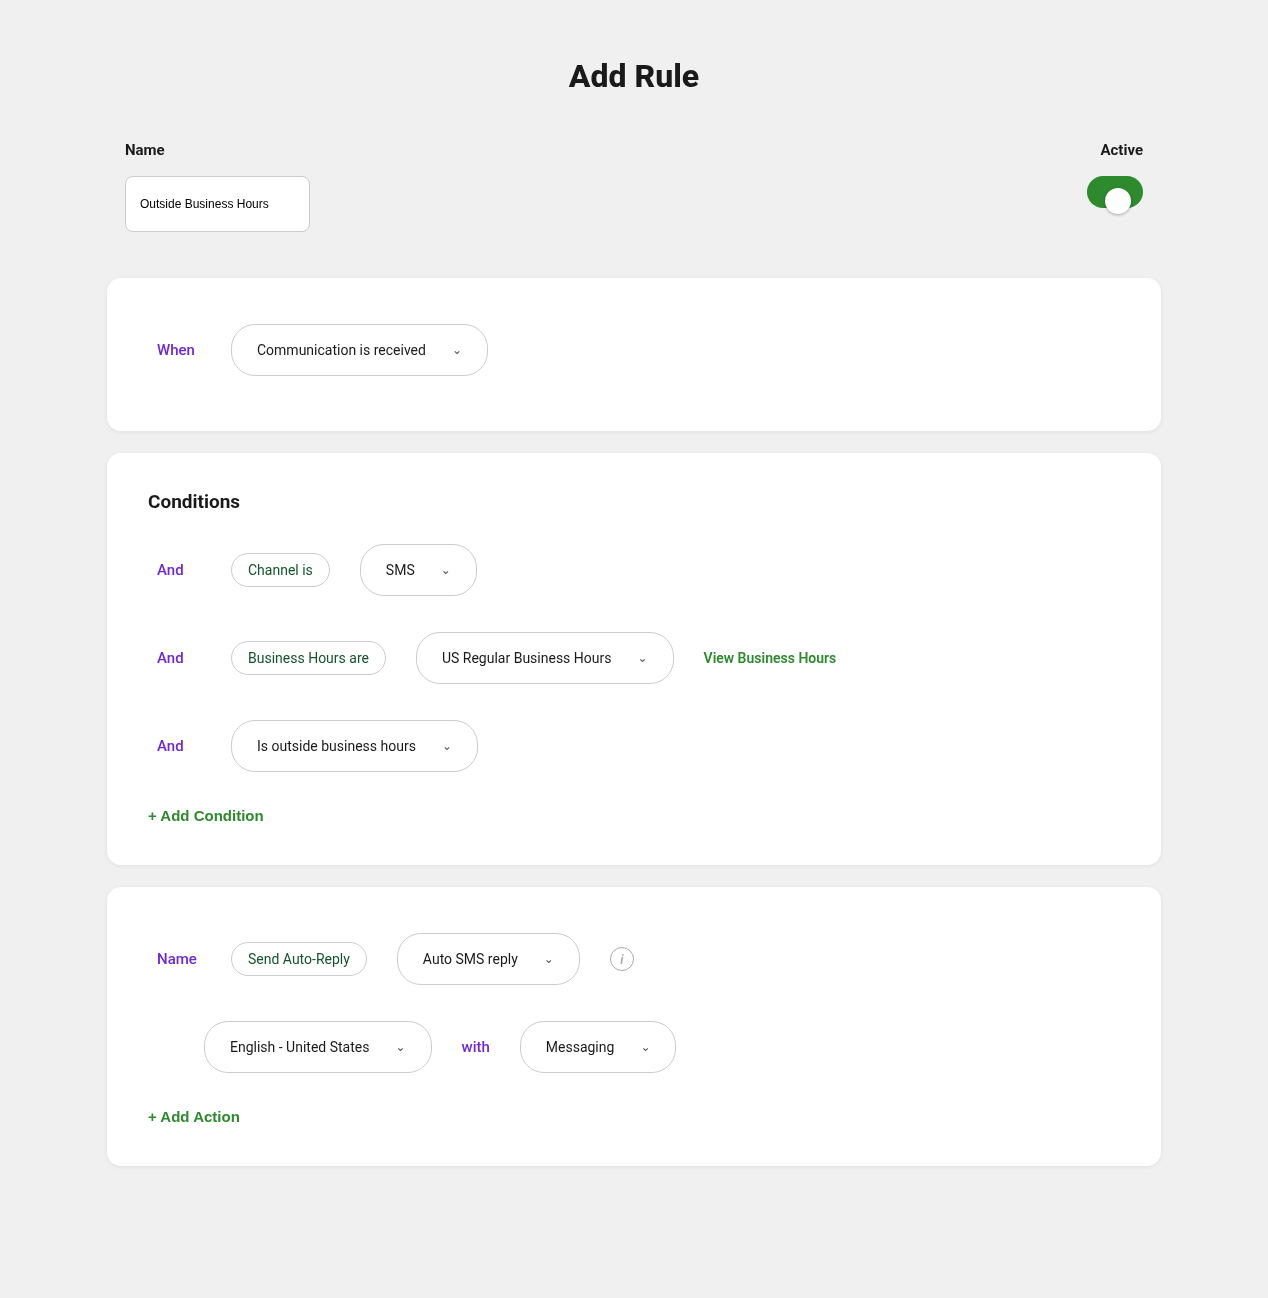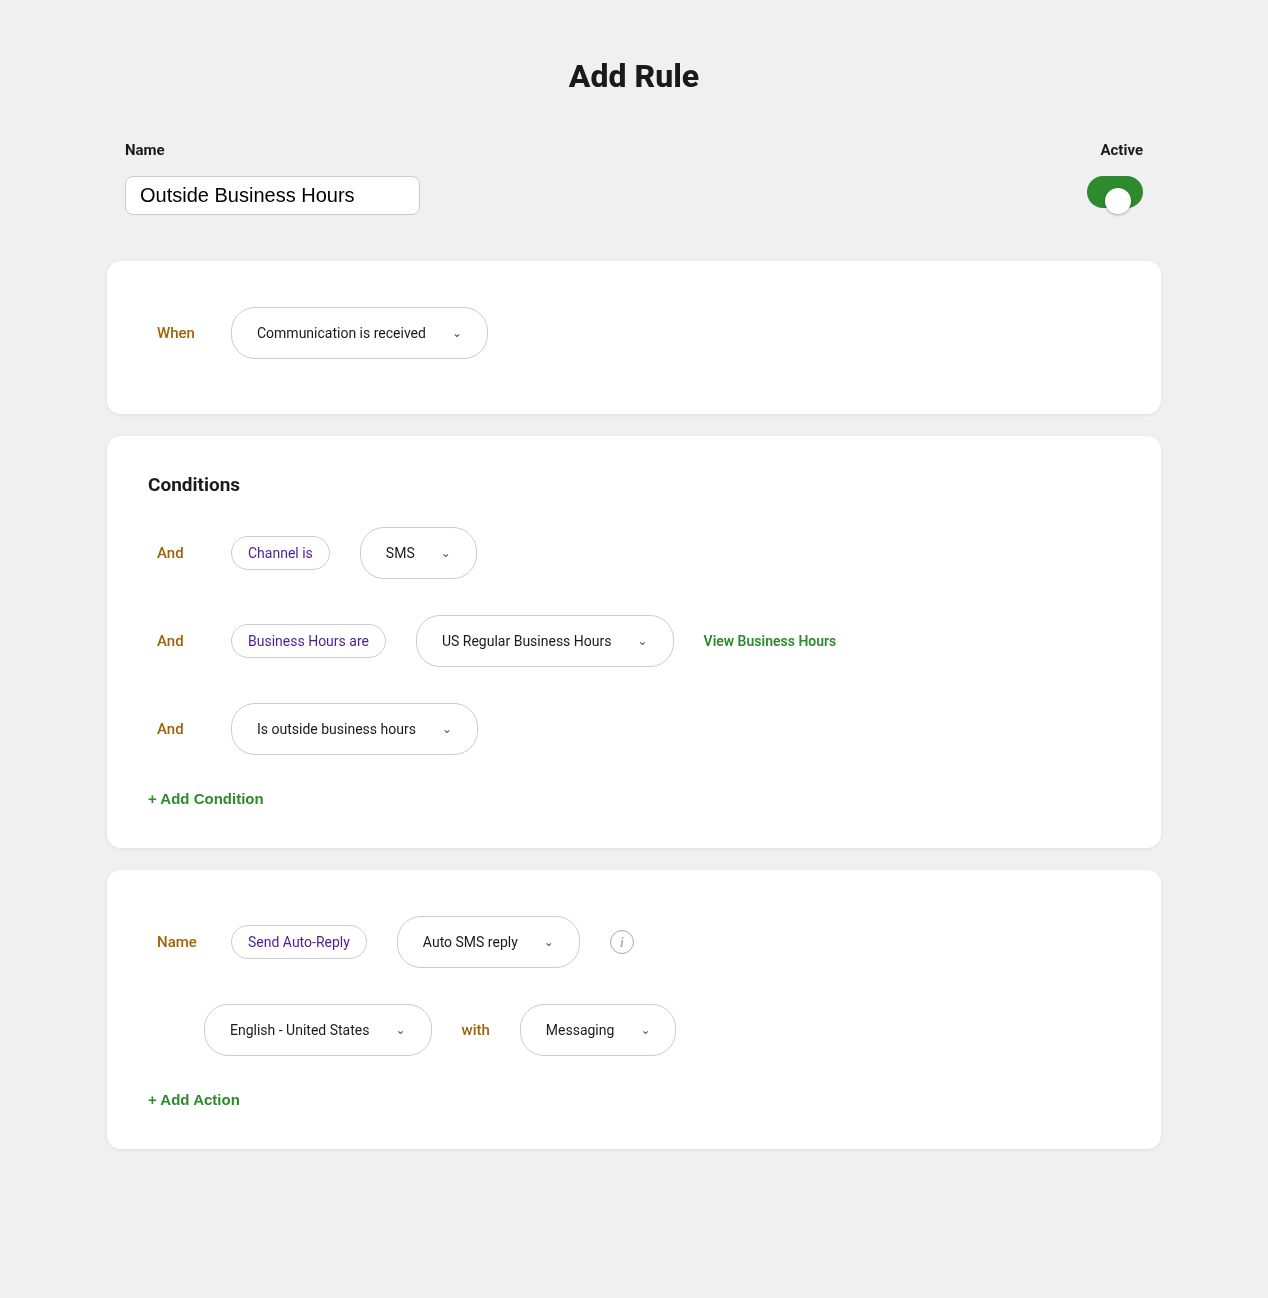--- a/index.html
+++ b/index.html
@@ -18,25 +18,25 @@
       margin-bottom: 28px;
     }
 
     .field-label {
       font-size: 15px;
       font-weight: 700;
     }
 
     .name-input {
       flex: 1;
-      height: 39px;
+      height: 56px;
       border: 1.5px solid #ccc;
       border-radius: 8px;
       padding: 0 14px;
-      font-size: 20px;
+      font-size: 12px;
       background: #fff;
       outline: none;
     }
 
     .toggle {
       width: 56px;
       height: 32px;
       background: #2d8a2d;
       border-radius: 16px;
       position: relative;
@@ -72,21 +72,21 @@
       display: flex;
       align-items: center;
       gap: 12px;
       margin-bottom: 18px;
     }
 
     .row-label {
       font-size: 15px;
       font-weight: 500;
       min-width: 44px;
-      color: #a16207;
+      color: #6d28d9;
     }
 
     .pill {
       display: flex;
       align-items: center;
       gap: 8px;
       border: 1.5px solid #ccc;
       border-radius: 24px;
       padding: 8px 16px;
       font-size: 14px;
@@ -95,21 +95,21 @@
       white-space: nowrap;
     }
 
     .pill-static {
       border: 1.5px solid #ccc;
       border-radius: 24px;
       padding: 8px 16px;
       font-size: 14px;
       background: #fff;
       white-space: nowrap;
-      color: #4c1d95;
+      color: #14532d;
     }
 
     .chevron {
       font-size: 12px;
       color: #555;
     }
 
     .link-green {
       color: #2d8a2d;
       font-size: 14px;

